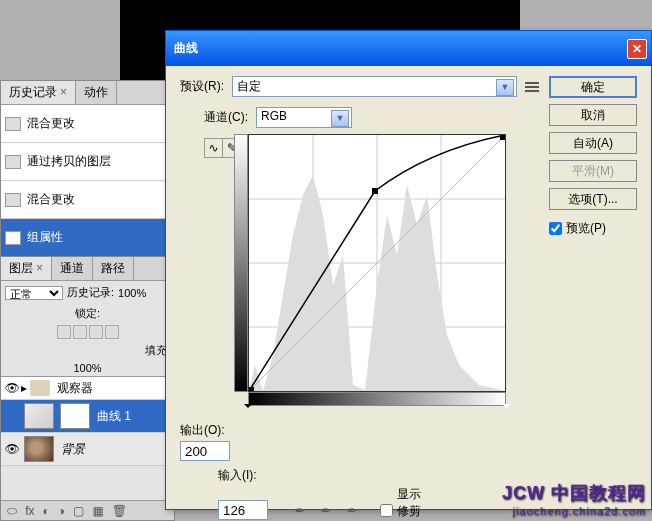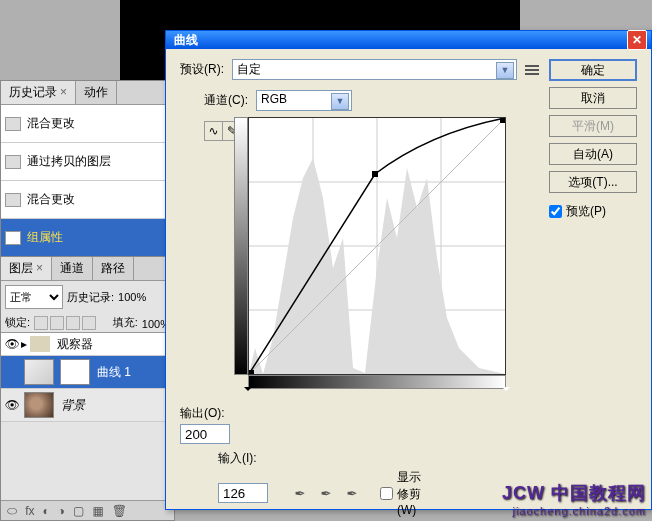--- a/index.html
+++ b/index.html
@@ -9,51 +9,51 @@
 .canvas-bg { position: absolute; left: 120px; top: 0; width: 400px; height: 260px; background: #000; }
 
 
 .history-panel { position: absolute; left: 0; top: 80px; width: 175px; background: #e4e4e4; border: 1px solid #888; }
 .panel-tabs { display: flex; background: #d4d4d4; border-bottom: 1px solid #999; }
 .panel-tab { padding: 3px 8px; border-right: 1px solid #999; cursor: pointer; }
 .panel-tab.active { background: #e4e4e4; }
 .panel-tab .close-x { margin-left: 3px; color: #666; }
 .history-list { }
 .history-item { display: flex; align-items: center; padding: 10px 4px; border-bottom: 1px solid #ccc; background: #fff; }
-.history-item.selected { background: #316ac5; color: #fde047; }
+.history-item.selected { background: #316ac5; color: #ffffff; }
 .history-icon { width: 16px; height: 14px; background: #ddd; border: 1px solid #999; margin-right: 6px; flex-shrink: 0; }
 .history-item.selected .history-icon { background: #fff; }
 .brush-row { display: flex; align-items: center; padding: 2px 4px; background: #e4e4e4; }
 .brush-caret { width: 14px; text-align: center; }
 
 
 .layers-panel { position: absolute; left: 0; top: 256px; width: 175px; height: 265px; background: #e4e4e4; border: 1px solid #888; }
 .layer-controls { padding: 4px; display: flex; align-items: center; gap: 4px; font-size: 11px; }
-.layer-select { width: 58px; height: 24px; border: 1px solid #999; background: #fff; font-size: 11px; }
-.layer-row2 { padding: 2px 4px; display: flex; align-items: flex-end; gap: 4px; font-size: 11px; }
+.layer-select { width: 58px; height: 14px; border: 1px solid #999; background: #fff; font-size: 11px; }
+.layer-row2 { padding: 2px 4px; display: flex; align-items: center; gap: 4px; font-size: 11px; flex-direction: column; }
 .lock-icons { display: flex; gap: 2px; }
 .lock-icons span { width: 14px; height: 14px; border: 1px solid #aaa; background: #ddd; display: inline-block; }
 .layers-list { border-top: 1px solid #999; }
 .layer-item { display: flex; align-items: center; background: #e8e8e8; border-bottom: 1px solid #ccc; padding: 2px; }
 .layer-item.group { background: #fff; }
 .layer-item.adj { background: #316ac5; color: #fff; text-align: right; }
 .eye-col { width: 18px; text-align: center; }
 .layer-thumb { width: 30px; height: 26px; background: #fff; border: 1px solid #888; margin: 1px 3px; display: flex; align-items: center; justify-content: center; font-size: 9px; overflow: hidden; }
 .layer-thumb.mask { background: #fff; }
 .layer-thumb.folder { background: #dcd3bb; border: none; width: 20px; height: 16px; }
 .layer-thumb.curves-t { background: linear-gradient(135deg, #eee, #ccc); }
 .layer-thumb.bg-t { background: radial-gradient(circle at 40% 45%, #b8957a 25%, #8a6a55 55%, #4a3528 100%); }
 .layer-name { padding-left: 4px; }
 .layer-name.italic { font-style: italic; }
 .layers-bottom { position: absolute; bottom: 0; left: 0; right: 0; height: 20px; background: #d4d4d4; border-top: 1px solid #999; display: flex; align-items: center; gap: 8px; padding: 0 6px; }
 .layers-bottom span { color: #555; }
 
 
 .dialog { position: absolute; left: 165px; top: 30px; width: 487px; height: 480px; background: #ece9d8; border: 1px solid #0054e3; box-shadow: 2px 2px 6px rgba(0,0,0,0.3); }
-.titlebar { height: 18px; background: linear-gradient(to bottom, #3a95ff, #0054e3); display: flex; align-items: center; justify-content: space-between; padding: 0 4px; color: #fff; font-weight: bold; }
+.titlebar { height: 35px; background: linear-gradient(to bottom, #3a95ff, #0054e3); display: flex; align-items: center; justify-content: space-between; padding: 0 4px; color: #fff; font-weight: bold; }
 .titlebar-title { padding-left: 4px; }
 .close-btn { width: 20px; height: 20px; background: #e04030; border: 1px solid #fff; color: #fff; display: flex; align-items: center; justify-content: center; font-weight: bold; cursor: pointer; border-radius: 2px; }
 .dialog-body { padding: 10px 14px; display: flex; }
 .dialog-left { flex: 1; }
 .dialog-right { width: 98px; padding-left: 10px; }
 .preset-row { display: flex; align-items: center; margin-bottom: 10px; }
 .preset-row label { width: 52px; }
 .preset-select { flex: 1; height: 21px; border: 1px solid #7f9db9; background: #fff; padding: 1px 4px; position: relative; }
 .preset-select::after { content: "▼"; position: absolute; right: 2px; top: 2px; width: 16px; height: 15px; background: linear-gradient(#dbe7fc,#a8c4f0); border: 1px solid #7f9db9; text-align: center; font-size: 9px; line-height: 15px; color: #4a6a9a; }
 .menu-icon { margin-left: 8px; width: 14px; display: flex; flex-direction: column; gap: 2px; cursor: pointer; }
@@ -258,22 +258,22 @@
         <label class="clip-check">
           <input type="checkbox" style="">
           <span>显示修剪(W)</span>
         </label>
       </div>
 
     </div>
     <div class="dialog-right">
       <button class="dlg-btn primary">确定</button>
       <button class="dlg-btn">取消</button>
+      <button class="dlg-btn">自动(A)</button>
       <button class="dlg-btn disabled">平滑(M)</button>
-      <button class="dlg-btn">自动(A)</button>
       <button class="dlg-btn">选项(T)...</button>
       <label class="preview-check">
         <input type="checkbox" checked="" style="">
         <span>预览(P)</span>
       </label>
     </div>
   </div>
 </div>
 
 <div class="watermark">

